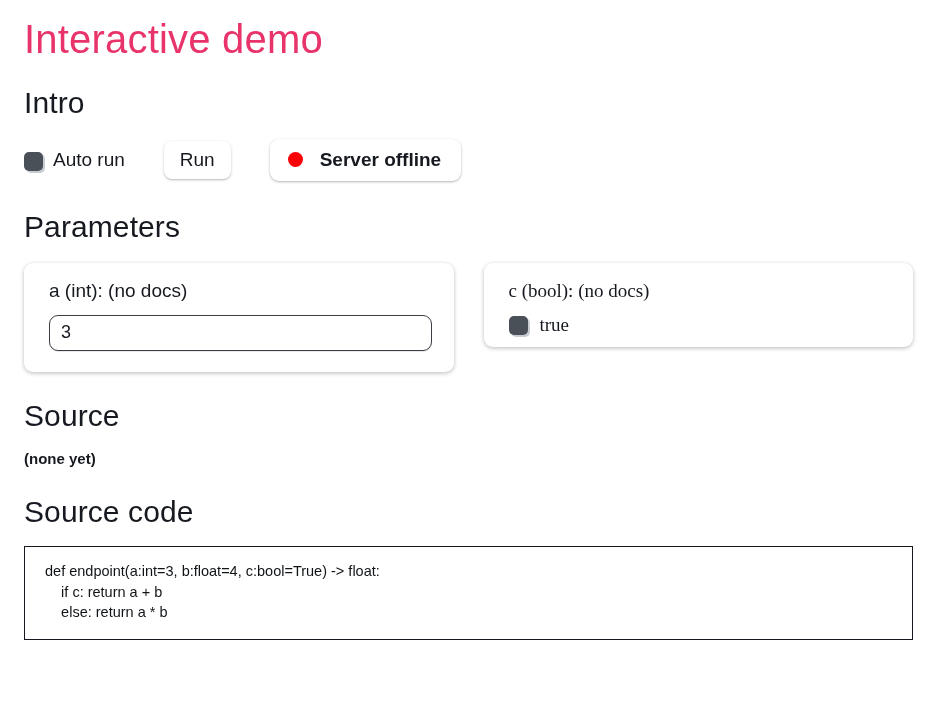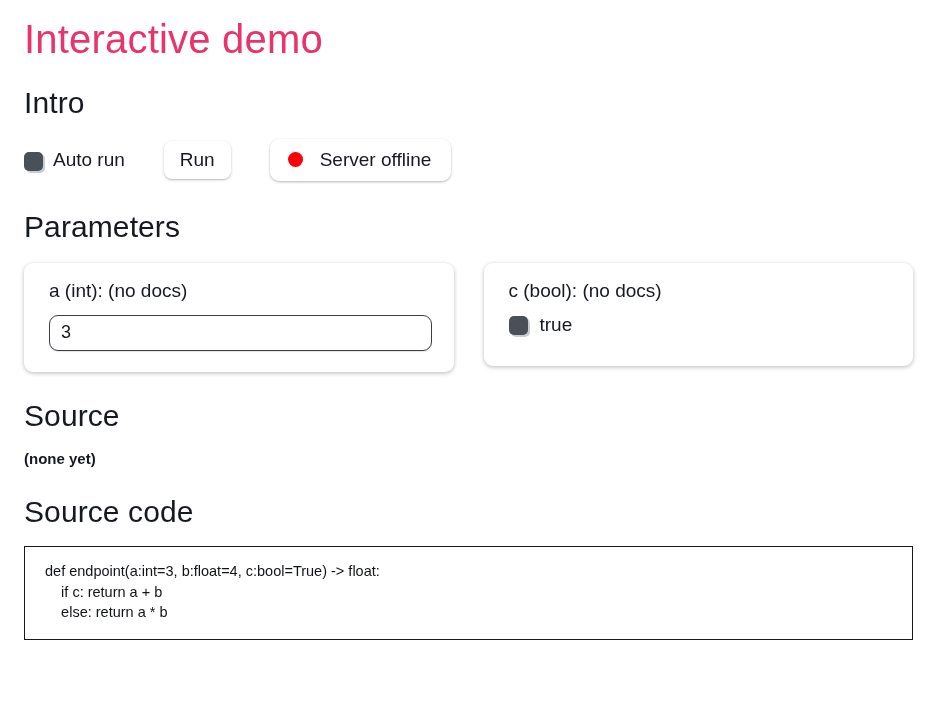--- a/index.html
+++ b/index.html
@@ -90,20 +90,21 @@
 
   .status-pill {
     margin-left: 24px;
     display: inline-flex;
     align-items: center;
     background: #ffffff;
     border-radius: 9px;
     padding: 11px 20px 12px 18px;
     box-shadow: 0 1px 3px rgba(0,0,0,0.20), 0 1px 2px rgba(0,0,0,0.10);
     white-space: nowrap;
+    font-weight: bold;
   }
   .status-dot {
     width: 15px;
     height: 15px;
     border-radius: 50%;
     background: #fb0007;
     display: inline-block;
     flex: none;
     margin-right: 17px;
   }
@@ -123,21 +124,21 @@
   .param-card {
     background: #ffffff;
     border-radius: 9px;
     box-shadow: 0 1px 4px rgba(0,0,0,0.20), 0 2px 5px rgba(0,0,0,0.07);
     padding: 16px 22px 20px 25px;
     box-sizing: border-box;
     flex: 1 1 0;
     min-width: 0;
   }
   .param-card.tall { padding-bottom: 21px; }
-  .param-card.short { padding-bottom: 28px; align-self: flex-start; }
+  .param-card.short { padding-bottom: 9px; align-self: flex-start; font-family: Liberation Serif, serif; }
 
   .param-label {
     font-size: 19px;
     color: #16191f;
     line-height: 1.25;
     margin-bottom: 12px;
     white-space: nowrap;
     overflow: hidden;
     text-overflow: ellipsis;
   }

